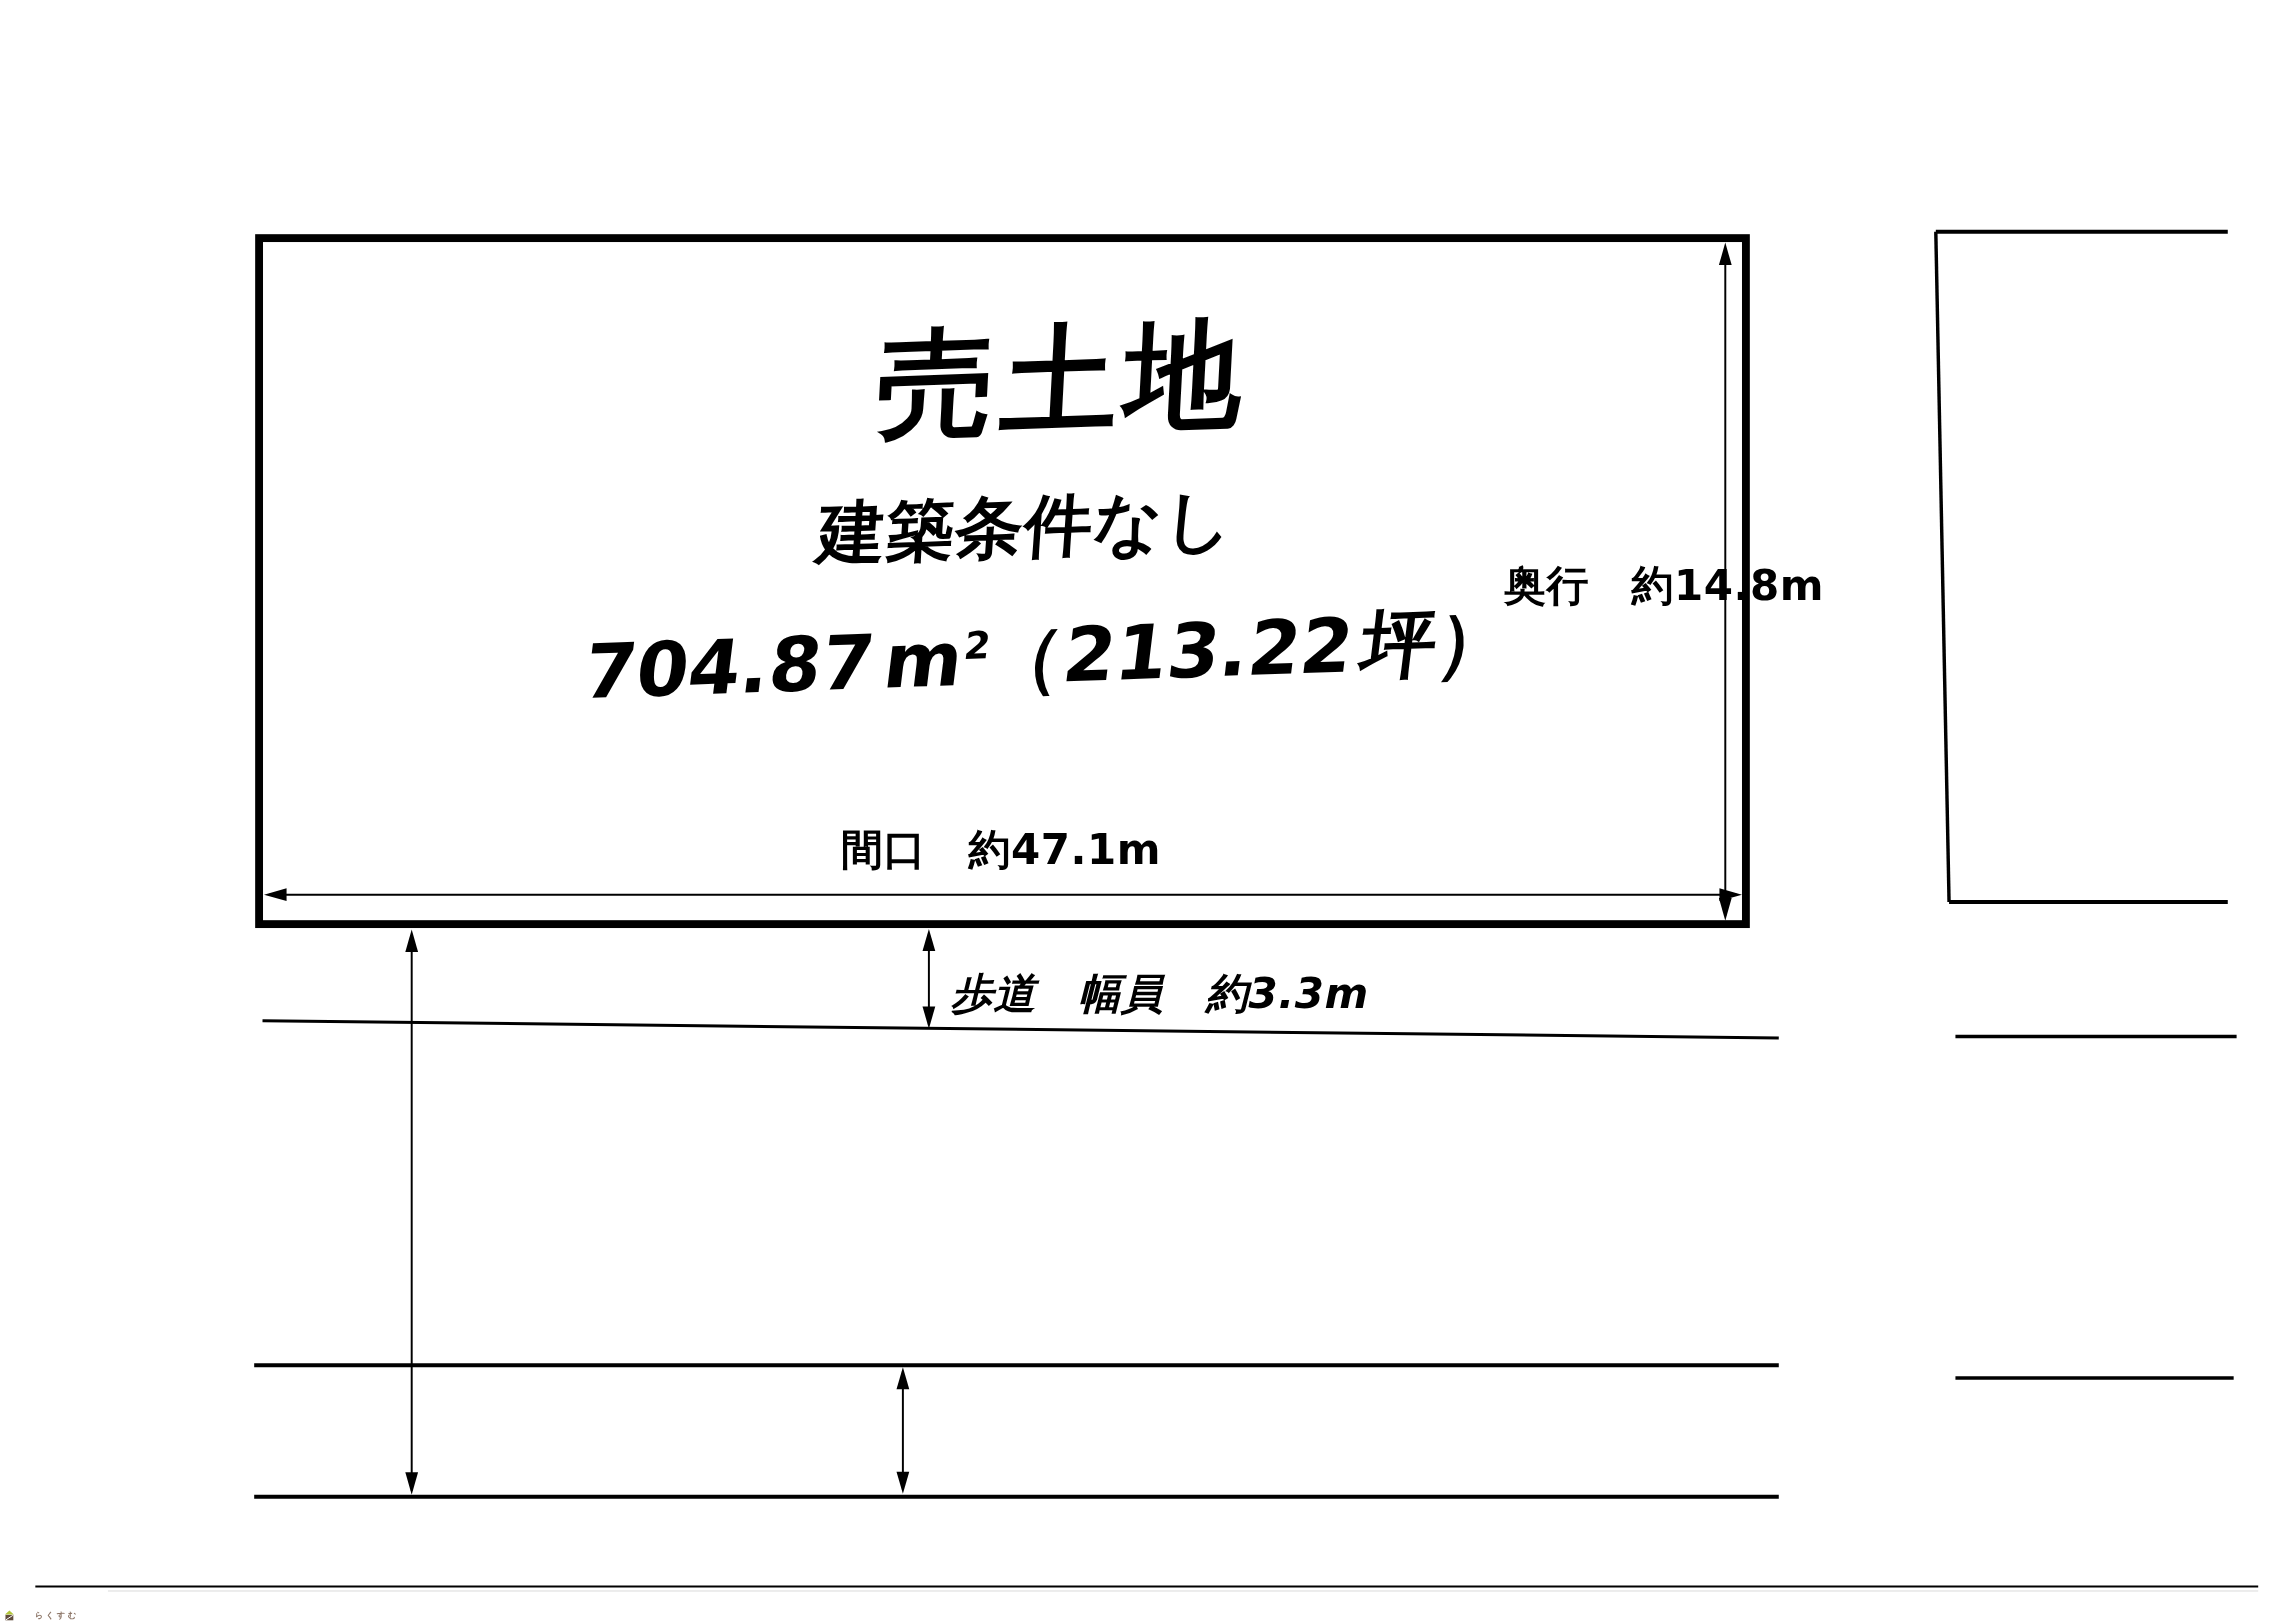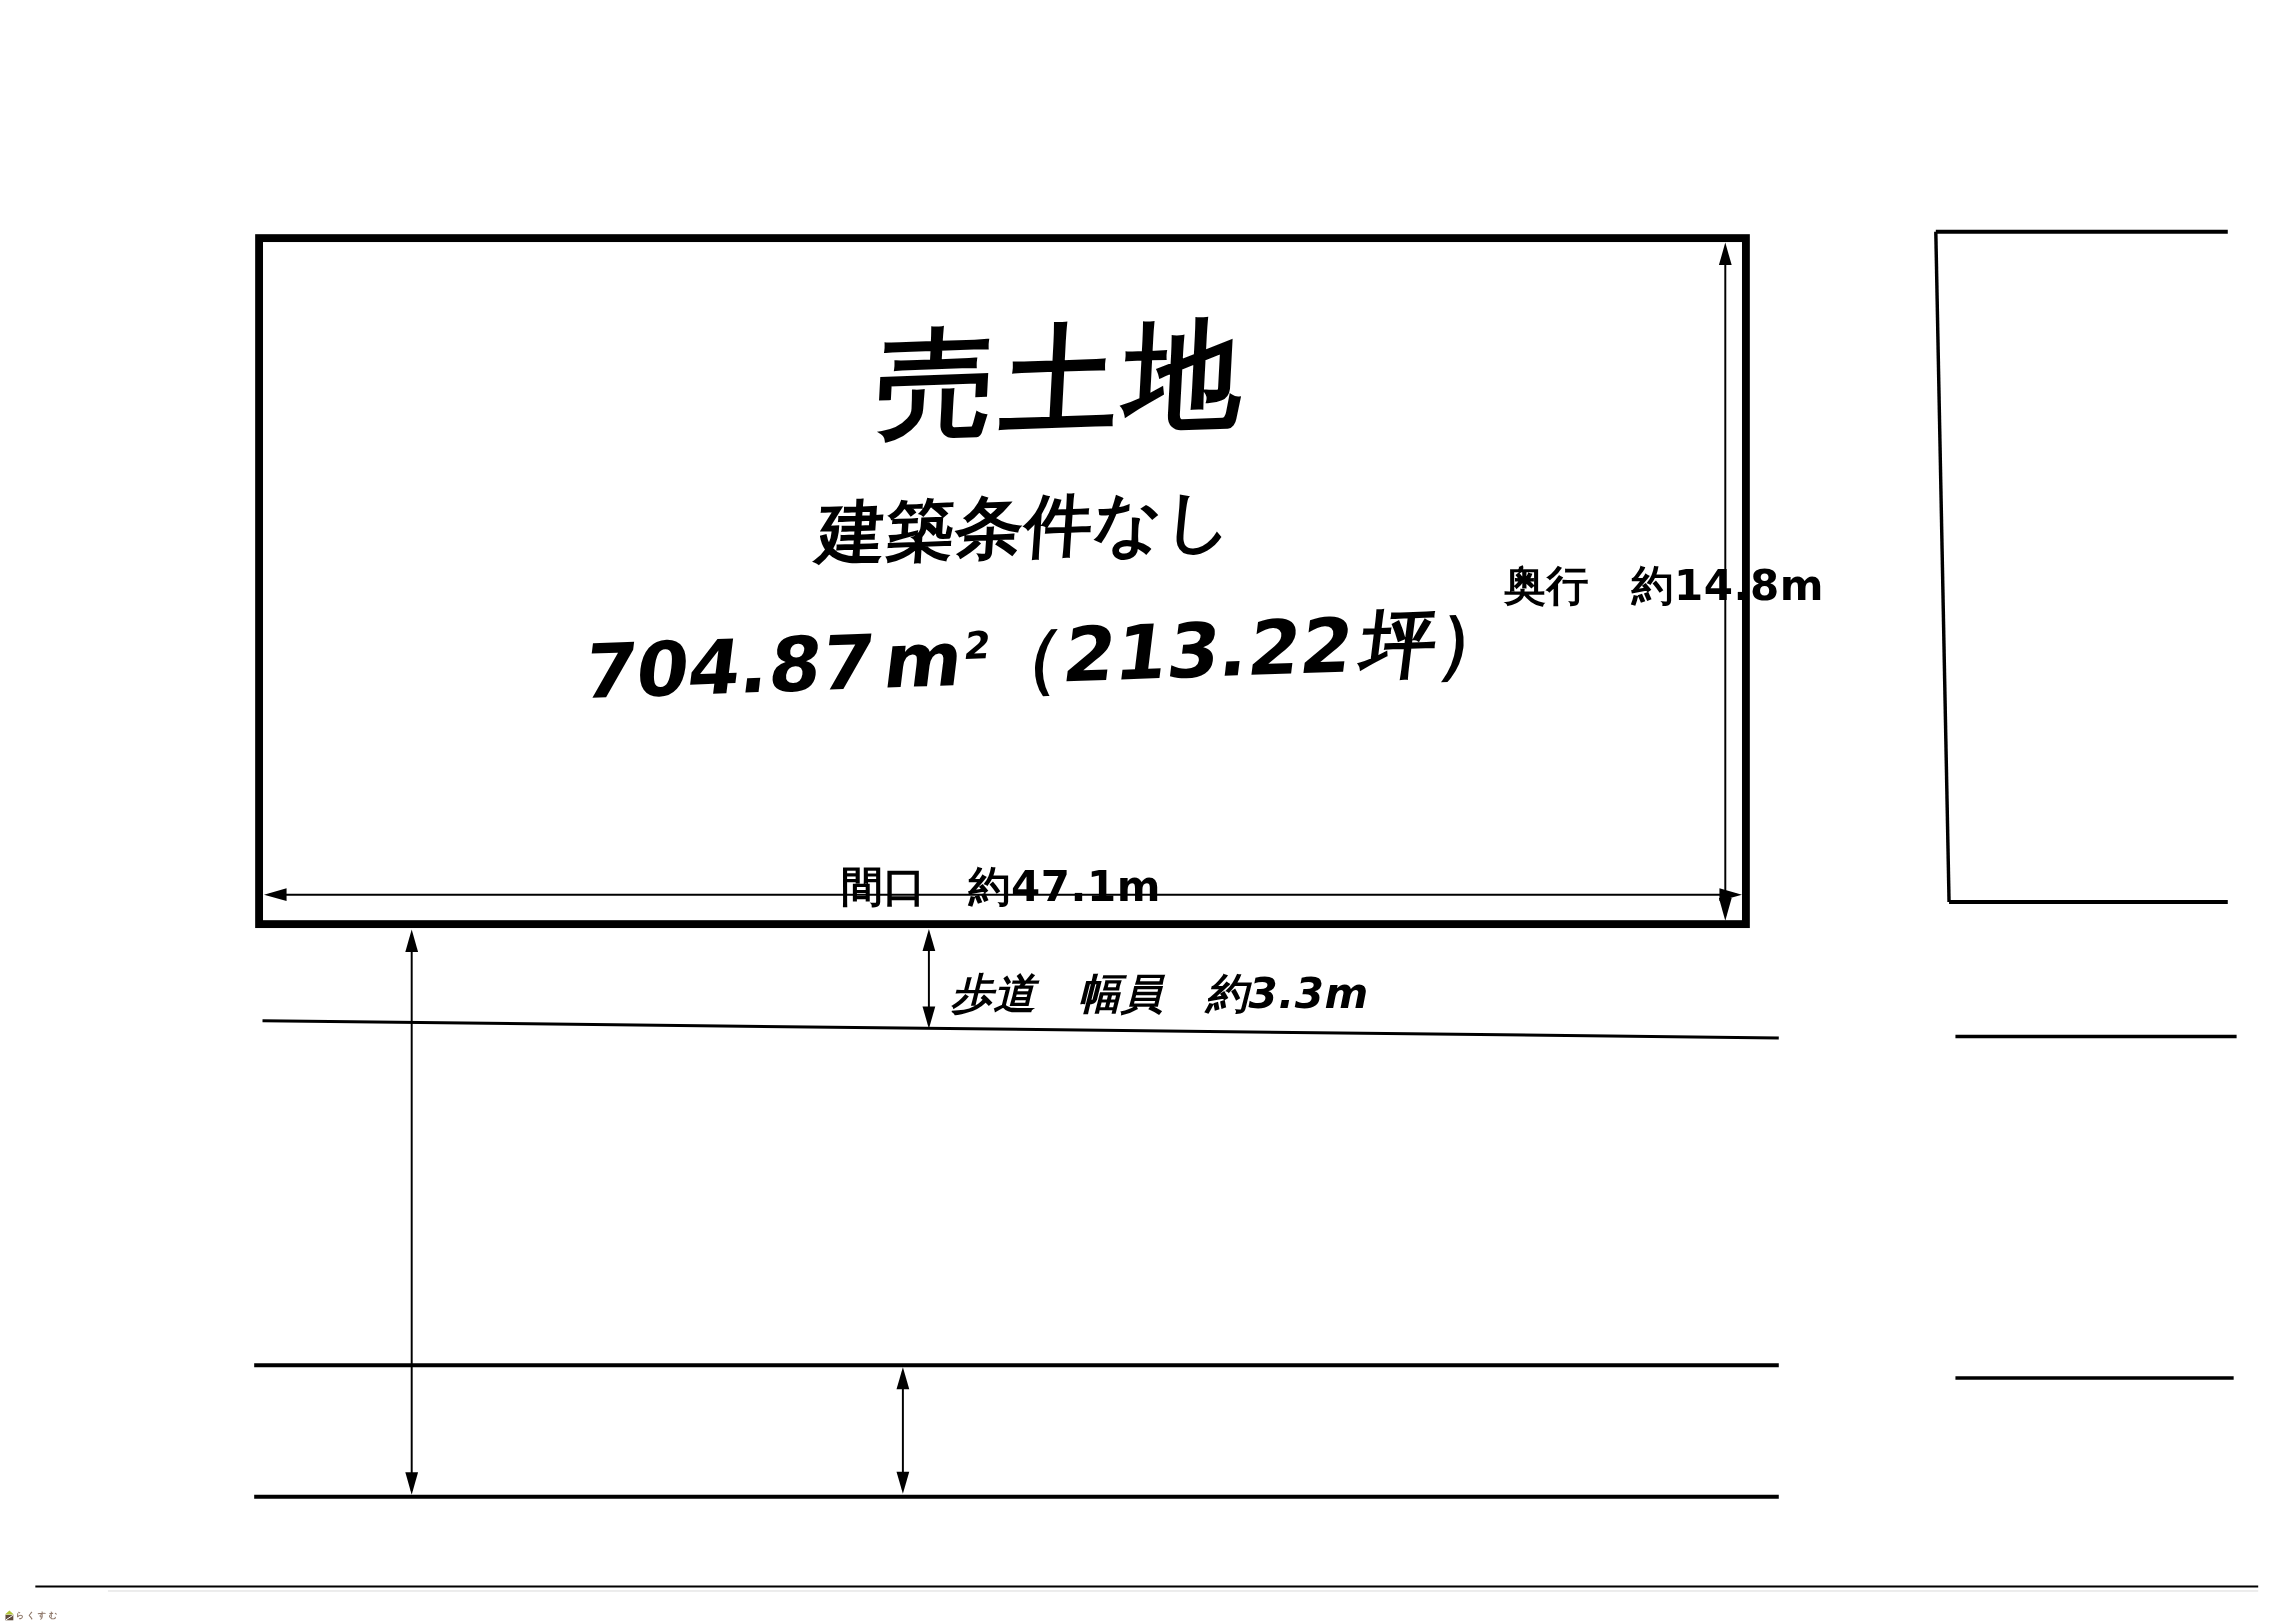--- a/index.html
+++ b/index.html
@@ -54,30 +54,30 @@
     line-height: 0;
   }
   .area .unit { margin-left: 10.8px; }
   .area .tsubo { margin-left: 8.8px; }
   .dim {
     font-size: 42px;
     font-weight: 700;
     letter-spacing: 0.5px;
   }
   .depth    { top: 565px; left: 1504px; }
-  .frontage { top: 829px; left: 1001px; transform: translateX(-50%); margin-top: 37px; }
+  .frontage { top: 829px; left: 1001px; transform: translateX(-50%); }
   .walk-top { top: 973px; left: 951px; font-style: italic; }
   .road     { top: 1166px; left: 467px;  }
   .walk-bot { top: 1405px; left: 978px; }
   .footer-logo {
     position: absolute;
     left: 3.9px; top: 1610px;
     display: flex;
     align-items: center;
-    gap: 1px;
+    gap: 20px;
   }
   .footer-logo .logo-label {
     font-size: 8.3px;
     font-weight: 700;
     letter-spacing: 2.5px;
     color: #8d7668;
     line-height: 1;
   }
 </style>
 </head>

